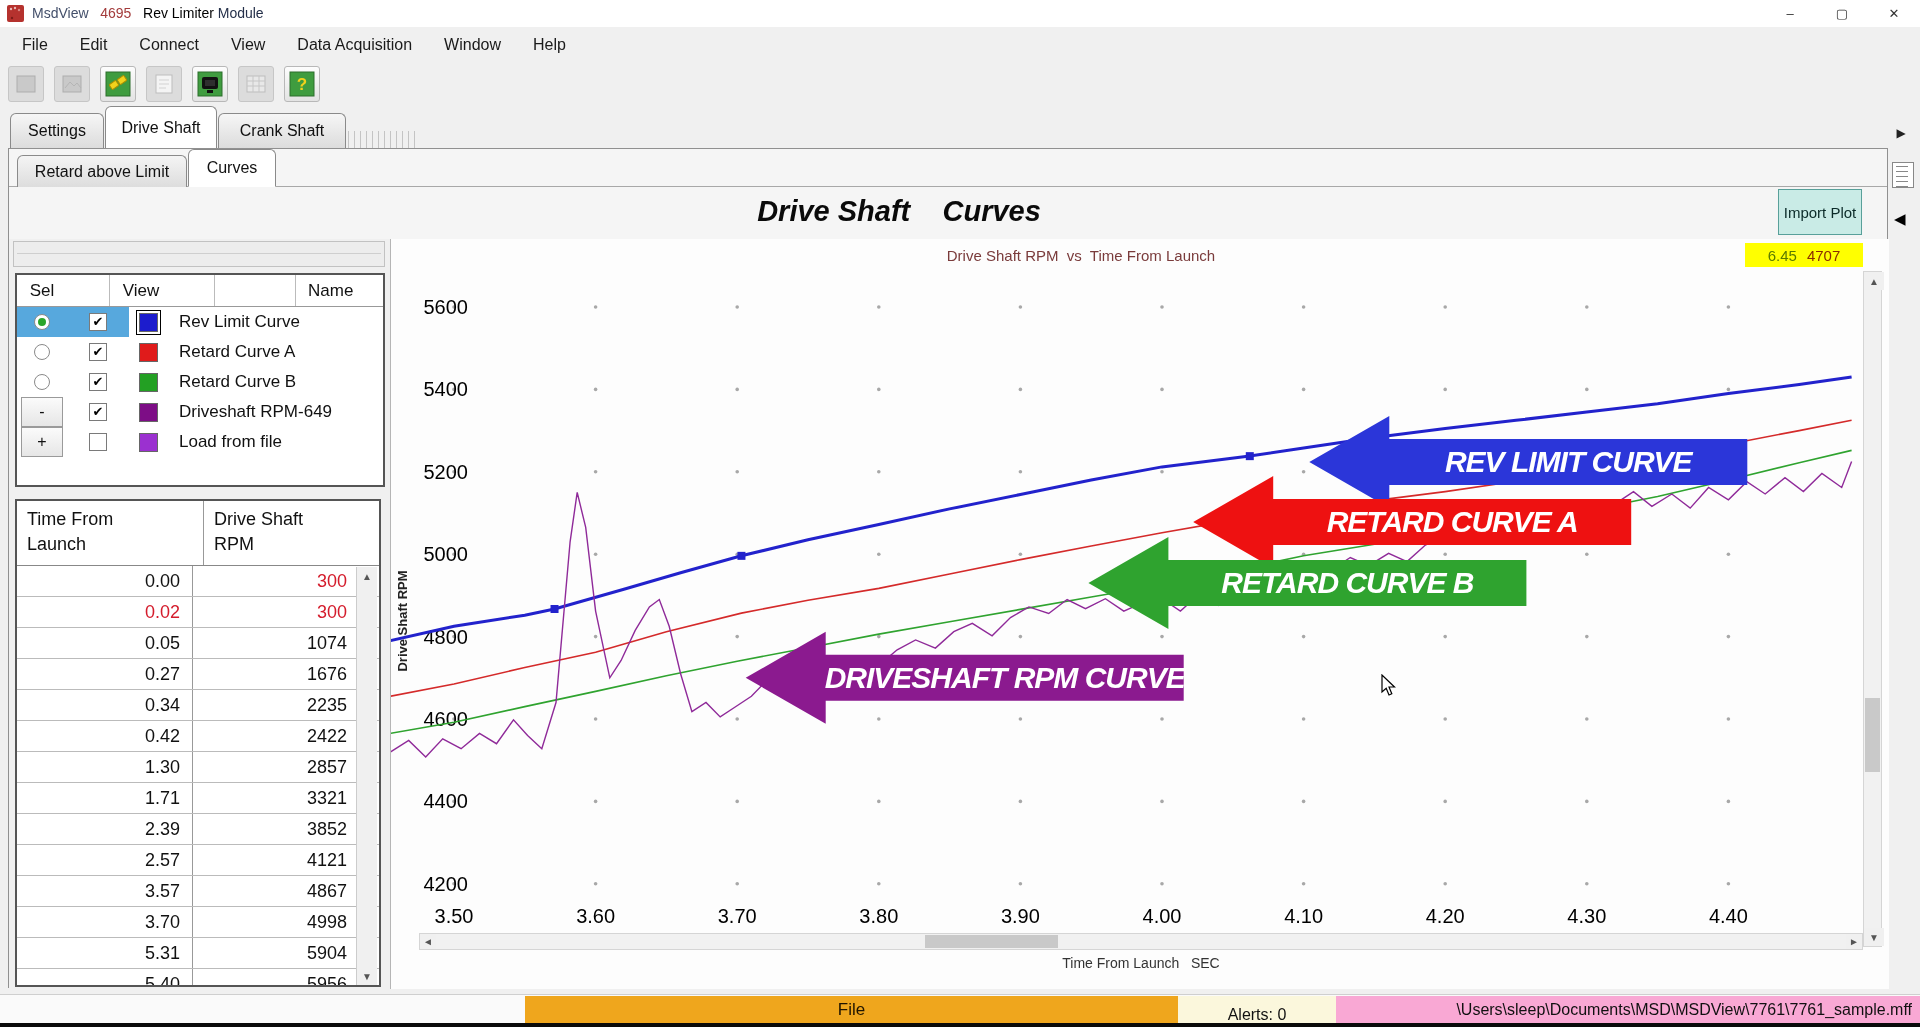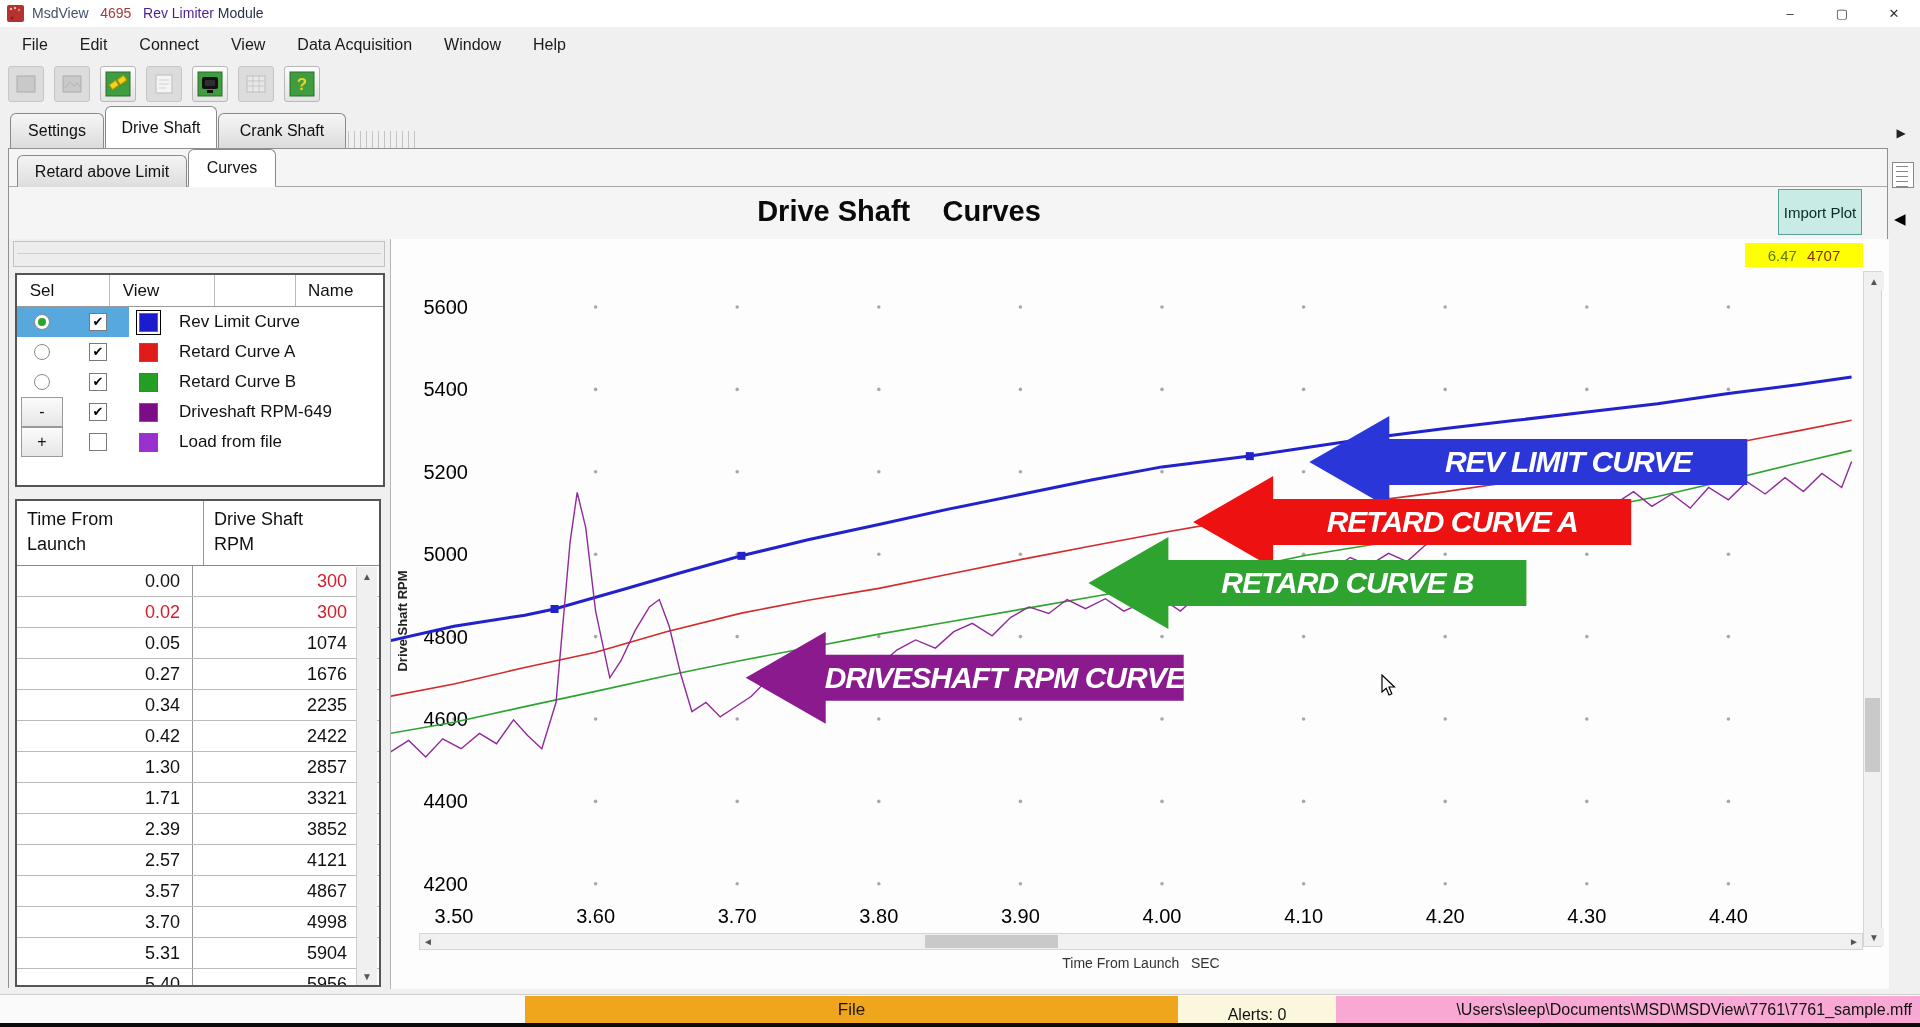--- a/index.html
+++ b/index.html
@@ -2,21 +2,21 @@
 <html><head>
 <meta charset="utf-8">
 <style>
   html,body{margin:0;padding:0;background:#444;}
   .app{position:relative;width:1920px;height:1027px;background:#f0f0f0;
        font-family:"Liberation Sans",sans-serif;overflow:hidden;color:#111;}
   
   .titlebar{position:absolute;left:0;top:0;width:1920px;height:27px;background:#fff;border-bottom:1px solid #d8d8d8;}
   .app-icon{position:absolute;left:7px;top:5px;width:17px;height:17px;}
   .title-text{position:absolute;left:32px;top:5px;font-size:14px;white-space:pre;}
-  .t-app{color:#44506b;} .t-model{color:#a33b3b;} .t-doc1{color:#4c1d95;} .t-doc2{color:#25304a;}
+  .t-app{color:#44506b;} .t-model{color:#a33b3b;} .t-doc1{color:#000000;} .t-doc2{color:#25304a;}
   .winbtns{position:absolute;right:0;top:0;height:27px;display:flex;}
   .winbtn{width:52px;height:27px;display:flex;align-items:center;justify-content:center;font-size:13px;color:#333;}
   
   .menubar{position:absolute;left:0;top:27px;width:1920px;height:35px;background:#f0f0f0;display:flex;align-items:center;}
   .menu-item{padding:0 16px;font-size:16px;line-height:35px;color:#1a1a1a;}
   .menu-item:first-child{margin-left:6px;}
   
   .toolbar{position:absolute;left:0;top:62px;width:1920px;height:44px;background:#f0f0f0;}
   .tbtn{position:absolute;top:4px;width:34px;height:34px;border:1px solid #b8b8b8;border-radius:3px;
         background:linear-gradient(#fdfdfd,#e3e3e3);display:flex;align-items:center;justify-content:center;}
@@ -29,21 +29,21 @@
        background:linear-gradient(#f6f6f6,#dcdcdc);font-size:16px;display:flex;align-items:center;justify-content:center;height:34px;}
   .tab.active{background:#fff;height:41px;z-index:3;}
   .tabscroll{position:absolute;right:8px;bottom:4px;width:22px;height:22px;display:flex;align-items:center;justify-content:center;font-size:12px;color:#222;}
   
   .frame{position:absolute;left:8px;top:148px;width:1880px;height:840px;border:1px solid #909090;background:#f5f5f5;box-sizing:border-box;}
   .subtabs{position:absolute;left:0;top:0;width:100%;height:38px;border-bottom:1px solid #a8a8a8;box-sizing:border-box;}
   .subtab{position:absolute;bottom:-1px;border:1px solid #8a8a8a;border-bottom:none;border-radius:6px 6px 0 0;
           background:linear-gradient(#f4f4f4,#ddd);font-size:16px;display:flex;align-items:center;justify-content:center;height:31px;}
   .subtab.active{background:#fff;height:36px;z-index:3;border-bottom:1px solid #fff;}
   .header-row{position:absolute;left:0;top:38px;width:100%;height:52px;}
-  .page-title{position:absolute;left:0;top:8px;width:1780px;text-align:center;font-size:29px;font-weight:bold;color:#0a0a0a;white-space:pre;}
+  .page-title{position:absolute;left:0;top:8px;width:1780px;text-align:center;font-size:29px;font-weight:bold;color:#0a0a0a;white-space:pre;font-style:italic;}
   .import-btn{position:absolute;left:1769px;top:2px;width:82px;height:44px;background:#c9ebe6;border:1px solid #58a09a;
               font-size:15px;display:flex;align-items:center;justify-content:center;color:#0a2a28;}
   
   .left-panel{position:absolute;left:0;top:90px;width:382px;height:750px;background:#f0f0f0;border-right:1px solid #b5b5b5;box-sizing:border-box;}
   .collapsed-strip{position:absolute;left:4px;top:2px;width:372px;height:26px;border:1px solid #c2c2c2;background:#ededed;box-sizing:border-box;}
   .collapsed-strip .inner{margin:3px;height:8px;border-bottom:1px solid #cfcfcf;}
   .curve-list{position:absolute;left:6px;top:34px;width:370px;height:214px;background:#fff;border:2px solid #555;box-sizing:border-box;font-size:17px;}
   .cl-head{display:flex;height:31px;align-items:center;border-bottom:1px solid #999;gap:42px;}
   .cl-head .h-sel{width:50px;text-align:center;} .cl-head .h-view{width:62px;text-align:center;border-left:1px solid #bbb;height:100%;line-height:31px;}
   .cl-head .h-gap{width:38px;border-left:1px solid #bbb;height:100%;} .cl-head .h-name{flex:1;padding-left:12px;border-left:1px solid #bbb;height:100%;line-height:31px;}
@@ -342,22 +342,23 @@
             </div>
           </div>
         <div class="dt-scroll">
           <div class="sb-arrow" style="top:0">▲</div>
           <div class="sb-arrow" style="bottom:0;top:auto">▼</div>
         </div>
       </div>
     </div>
 
     <div class="chart-panel">
+      <div class="chart-subtitle">Drive Shaft RPM  vs  Time From Launch</div>
       <div class="coord-box">
-        <span class="coord-x">6.47</span>
+        <span class="coord-x">6.45</span>
         <span class="coord-y">4707</span>
       </div>
       <svg class="chart-svg" id="chart-svg" width="1470" height="690">
           <circle cx="63" cy="66" r="1.8" fill="#a8a8a8"></circle>
           <circle cx="63" cy="148.39999999999998" r="1.8" fill="#a8a8a8"></circle>
           <circle cx="63" cy="230.79999999999998" r="1.8" fill="#a8a8a8"></circle>
           <circle cx="63" cy="313.2" r="1.8" fill="#a8a8a8"></circle>
           <circle cx="63" cy="395.59999999999997" r="1.8" fill="#a8a8a8"></circle>
           <circle cx="63" cy="478" r="1.8" fill="#a8a8a8"></circle>
           <circle cx="63" cy="560.4" r="1.8" fill="#a8a8a8"></circle>

